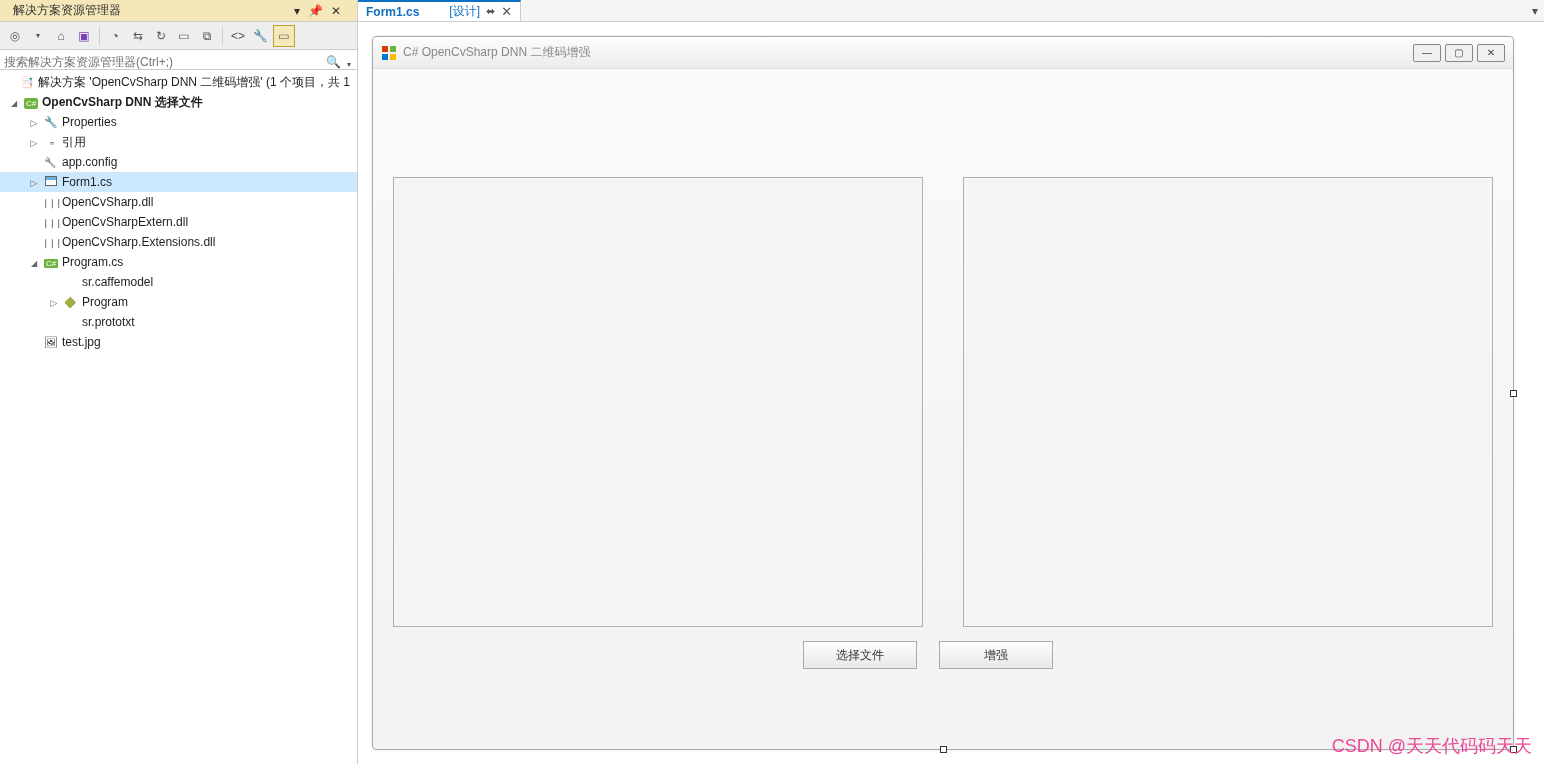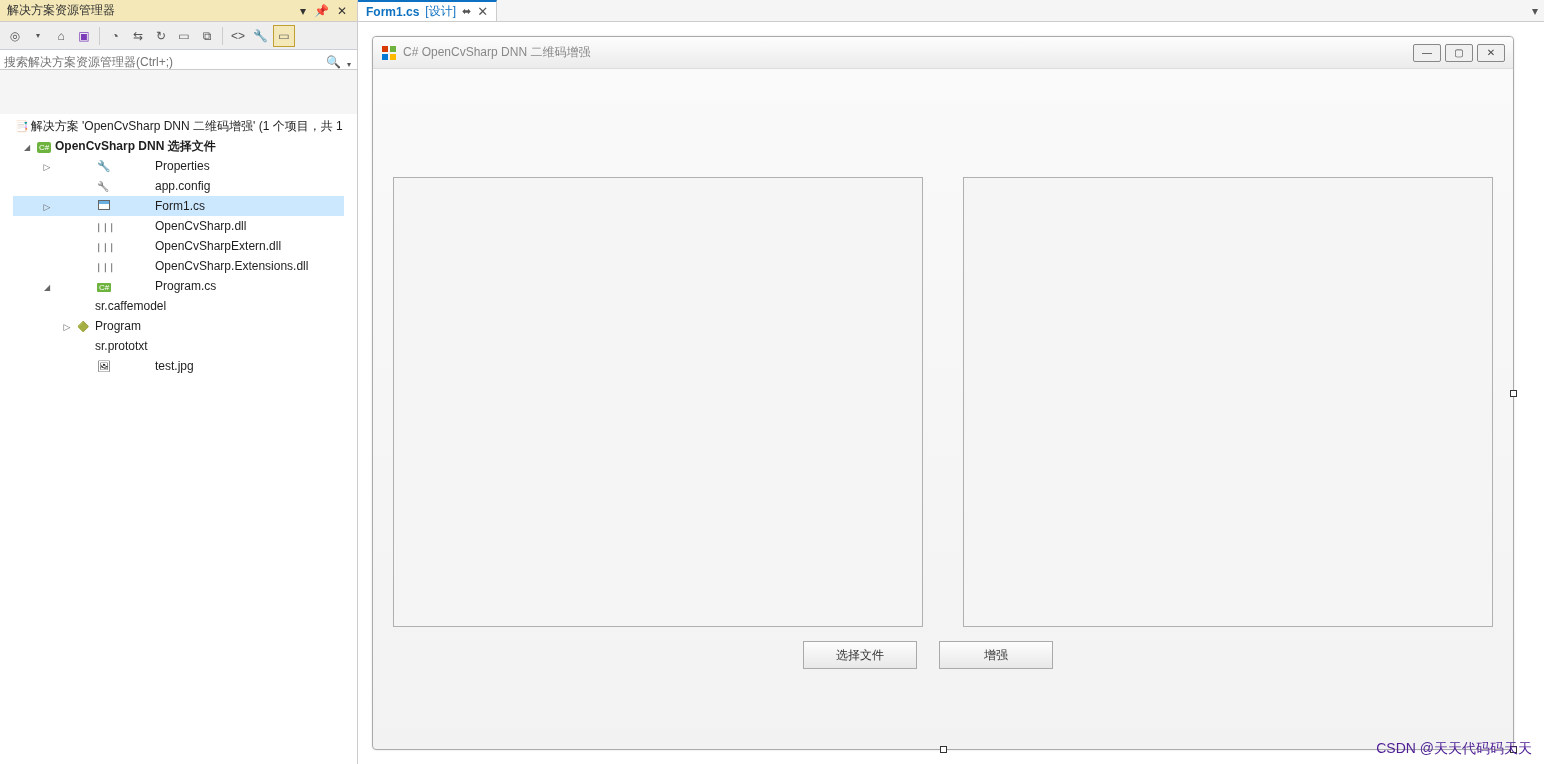--- a/index.html
+++ b/index.html
@@ -1,56 +1,56 @@
 <!DOCTYPE html>
 <html><head>
   <meta charset="utf-8">
   <style>
     * { margin: 0; padding: 0; box-sizing: border-box; font-family: "Microsoft YaHei", "Segoe UI", sans-serif; font-size: 12px; }
     body { display: flex; width: 1544px; height: 764px; background: #fff; overflow: hidden; }
     
     
     .left-panel { width: 358px; height: 100%; border-right: 1px solid #ccc; display: flex; flex-direction: column; background: #f5f5f5; }
-    .panel-header { height: 22px; background: #f5e8b8; border-bottom: 1px solid #ccc; display: flex; align-items: center; padding: 0 7px; }
+    .panel-header { height: 22px; background: #f5e8b8; border-bottom: 1px solid #ccc; display: flex; align-items: center; padding: 0 13px; }
     .panel-title { flex: 1; color: #333; }
     .panel-header-icons { display: flex; gap: 2px; align-items: center; }
     .panel-header-icons span { cursor: pointer; color: #333; padding: 0 3px; }
     
     .toolbar { height: 28px; background: #eee; border-bottom: 1px solid #cccedb; display: flex; align-items: center; padding: 0 4px; gap: 1px; }
     .toolbar button { background: transparent; border: none; width: 22px; height: 22px; cursor: pointer; display: flex; align-items: center; justify-content: center; color: #555; }
     .toolbar .sep { width: 1px; height: 18px; background: #ccc; margin: 0 3px; }
     .toolbar .active { background: #f5e8b8; border: 1px solid #c0a030; }
     
     .search-box { height: 20px; background: #fff; border-bottom: 1px solid #ccc; display: flex; align-items: flex-end; padding: 0 4px; }
     .search-box input { flex: 1; border: none; outline: none; color: #888; background: transparent; }
     .search-box .search-icon { color: #555; cursor: pointer; padding: 0 4px; }
     .search-box .dropdown-icon { color: #555; cursor: pointer; padding: 0 2px; font-size: 8px; }
     
-    .tree { flex: 1; background: #fff; overflow: auto; padding: 2px 13px; margin-top: 44px; }
+    .tree { flex: 1; background: #fff; overflow: auto; padding: 2px 0; }
     .tree-item { display: flex; align-items: center; height: 20px; padding-right: 4px; cursor: pointer; }
     .tree-item.selected { background: #cce8ff; }
     .tree-arrow { width: 16px; text-align: center; color: #666; font-size: 10px; }
     .tree-arrow.expanded::before { content: "◢"; font-size: 8px; }
     .tree-arrow.collapsed::before { content: "▷"; font-size: 9px; }
     .tree-icon { width: 18px; text-align: center; margin-right: 2px; }
     .tree-label { white-space: nowrap; color: #1e1e1e; }
     .tree-label.bold { font-weight: bold; }
     
     
     .d0 { padding-left: 2px; }
     .d1 { padding-left: 6px; }
-    .d2 { padding-left: 26px; gap: 40px; }
+    .d2 { padding-left: 26px; }
     .d3 { padding-left: 46px; }
     
     
     .right-area { flex: 1; display: flex; flex-direction: column; background: #fff; }
     .tab-bar { height: 22px; background: #f5f5f5; border-bottom: 1px solid #ccc; display: flex; align-items: stretch; position: relative; }
     .tab { display: flex; align-items: center; padding: 0 8px; background: #fff; border-right: 1px solid #ccc; border-top: 2px solid #0e70c0; gap: 6px; }
     .tab-label { color: #0e70c0; font-weight: bold; }
-    .tab-suffix { color: #0e70c0; }
+    .tab-suffix { color: #0e70c0; margin-left: 24px; }
     .tab-pin { color: #555; cursor: pointer; font-size: 11px; }
     .tab-close { color: #555; cursor: pointer; font-size: 13px; }
     .tab-bar-right { margin-left: auto; display: flex; align-items: center; padding-right: 6px; gap: 6px; color: #555; }
     
     .designer-canvas { flex: 1; background: #fff; padding: 14px; position: relative; overflow: hidden; }
     
     
     .form-window { width: 1142px; height: 714px; background: linear-gradient(#fafafa,#f2f2f2); border: 1px solid #aaa; border-radius: 4px; position: relative; box-shadow: 0 0 2px rgba(0,0,0,.15); }
     .form-titlebar { height: 32px; display: flex; align-items: center; padding: 0 8px; background: linear-gradient(#fdfdfd,#ebebeb); border-bottom: 1px solid #ddd; border-radius: 4px 4px 0 0; }
     .form-icon { width: 16px; height: 16px; margin-right: 6px; }
@@ -65,21 +65,21 @@
     .form-btn { position: absolute; width: 114px; height: 28px; border: 1px solid #aaa; background: linear-gradient(#fdfdfd,#e8e8e8); cursor: pointer; font-size: 12px; color: #333; }
     .btn1 { left: 430px; top: 524px; }
     .btn2 { left: 566px; top: 524px; }
     
     
     .handle { width: 7px; height: 7px; background: #fff; border: 1px solid #333; position: absolute; }
     .handle.se { bottom: -4px; right: -4px; }
     .handle.me { right: -4px; top: 50%; margin-top: -3px; }
     .handle.bm { bottom: -4px; left: 50%; margin-left: -3px; }
     
-    .watermark { position: absolute; right: 12px; bottom: 6px; color: #4c1d95; font-size: 14px; }
+    .watermark { position: absolute; right: 12px; bottom: 6px; color: #ec4899; font-size: 18px; }
     
     
     .ico-sln::before { content: "📑"; font-size: 11px; filter: hue-rotate(180deg); }
     .ico-proj { background: #6db33d; color:#fff; font-size: 8px; padding: 1px 2px; border-radius: 2px; }
     .ico-wrench::before { content: "🔧"; font-size: 11px; }
     .ico-ref::before { content: "▫▫"; font-size: 9px; letter-spacing: -2px; color: #666; }
     .ico-config::before { content: "🔧"; font-size: 10px; filter: grayscale(1); }
     .ico-form { display:inline-block; width:12px; height:10px; border:1px solid #666; background: linear-gradient(#6ab0e0 0 3px, #fff 3px); }
     .ico-dll::before { content: "❘❘❘"; font-size: 9px; color: #444; letter-spacing: -1px; }
     .ico-cs { background: #6db33d; color:#fff; font-size: 8px; padding: 0 2px; border-radius: 1px; }
@@ -128,20 +128,25 @@
     </div>
     <div class="tree-item d1">
       <span class="tree-arrow expanded"></span>
       <span class="tree-icon"><span class="ico-proj">C#</span></span>
       <span class="tree-label bold">OpenCvSharp DNN 选择文件</span>
     </div>
     <div class="tree-item d2">
       <span class="tree-arrow collapsed"></span>
       <span class="tree-icon"><span class="ico-wrench"></span></span>
       <span class="tree-label">Properties</span>
+    </div>
+    <div class="tree-item d2">
+      <span class="tree-arrow collapsed"></span>
+      <span class="tree-icon"><span class="ico-ref"></span></span>
+      <span class="tree-label">引用</span>
     </div>
     <div class="tree-item d2">
       <span class="tree-arrow"></span>
       <span class="tree-icon"><span class="ico-config"></span></span>
       <span class="tree-label">app.config</span>
     </div>
     <div class="tree-item d2 selected">
       <span class="tree-arrow collapsed"></span>
       <span class="tree-icon"><span class="ico-form"></span></span>
       <span class="tree-label">Form1.cs</span>

